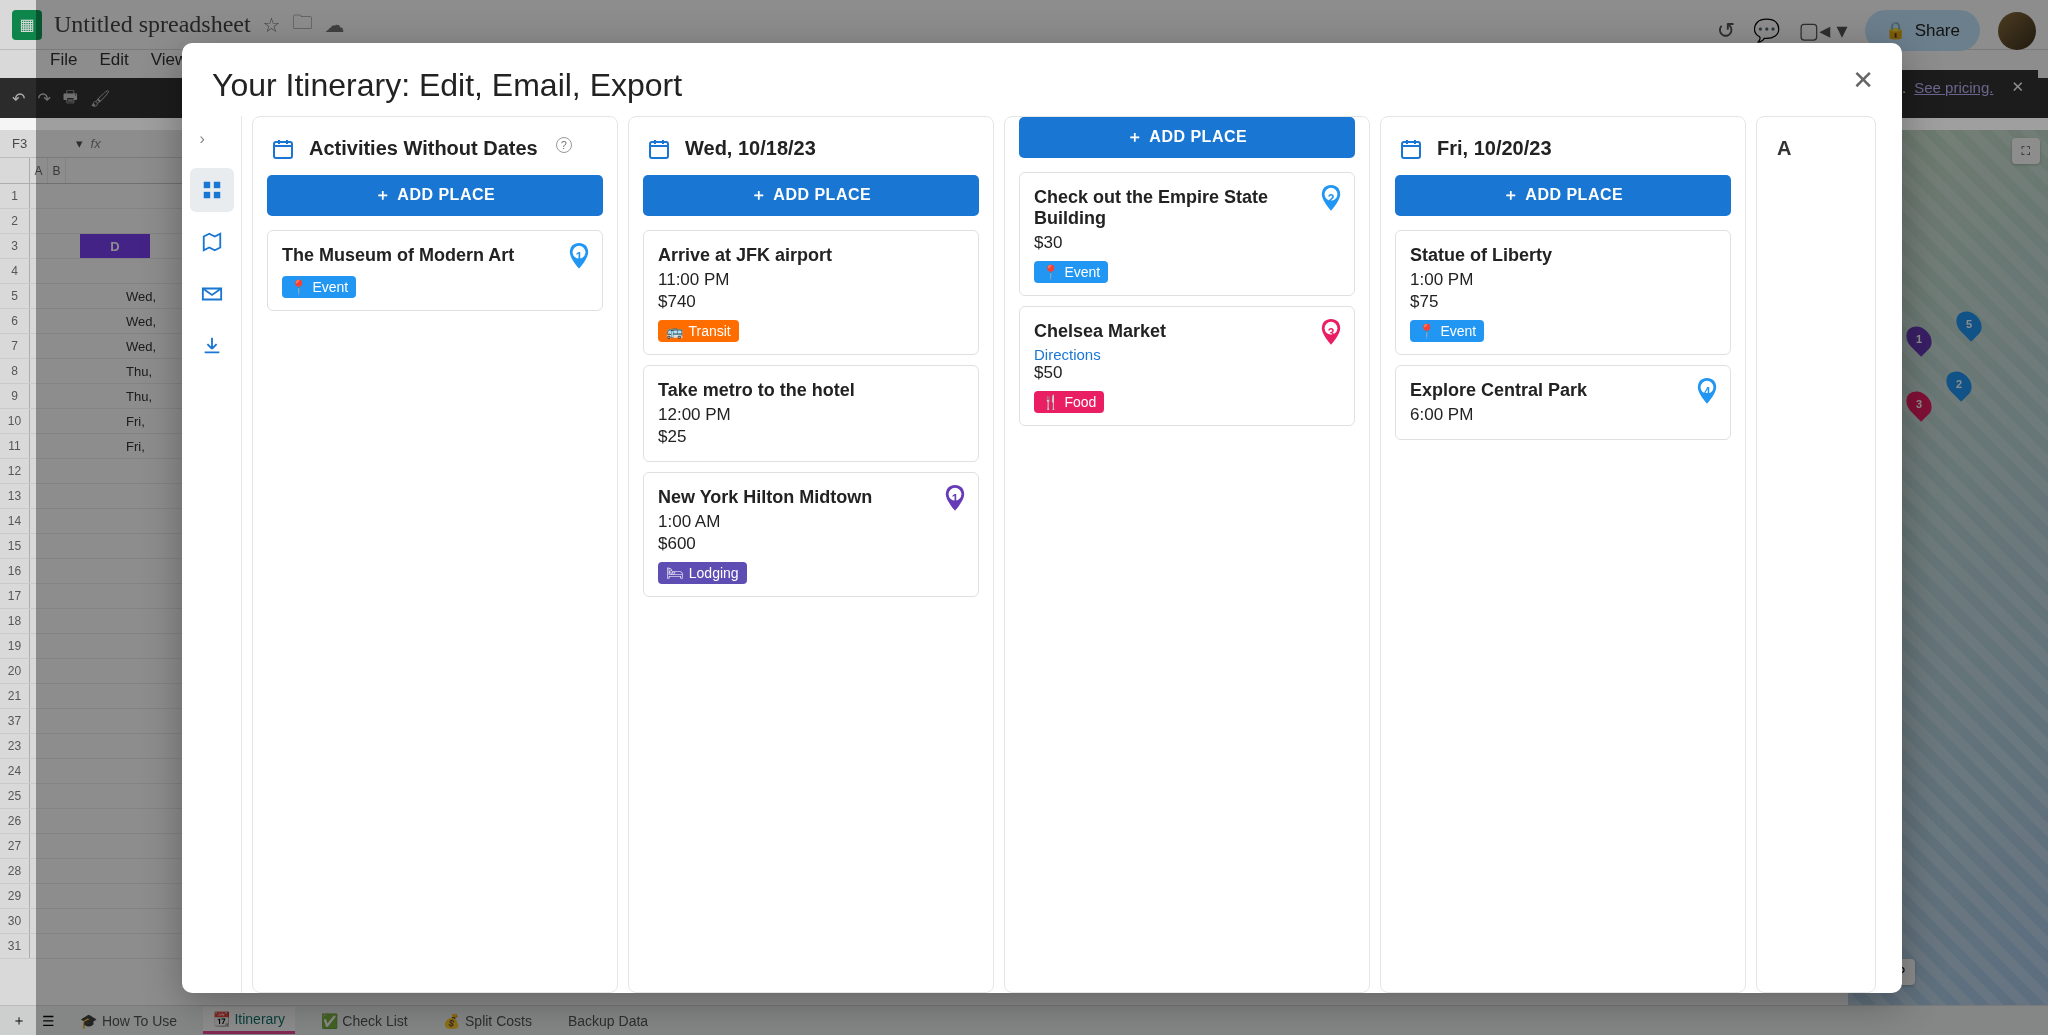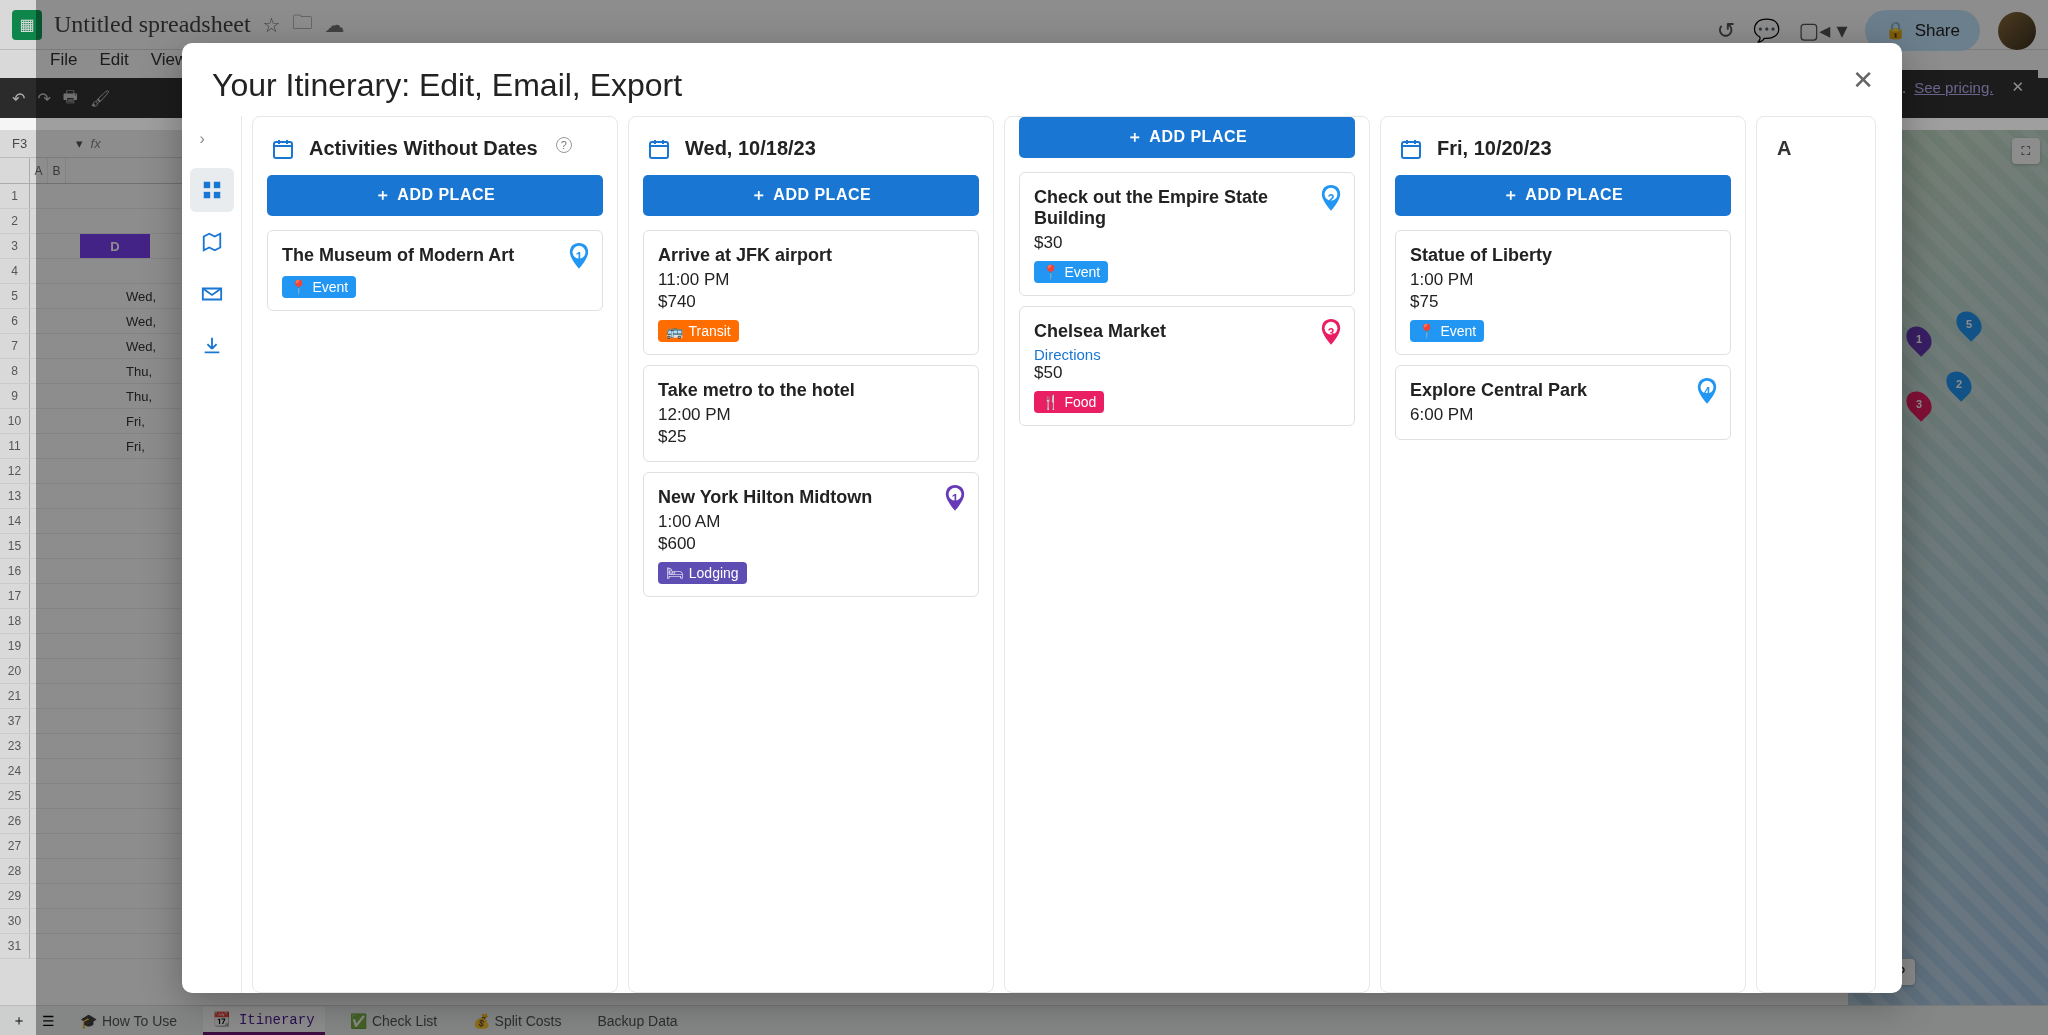--- a/index.html
+++ b/index.html
@@ -37,21 +37,21 @@
 .map-panel { position: absolute; top: 130px; right: 0; width: 200px; bottom: 30px; background: linear-gradient(135deg,#c8e0c8,#a8c8e8); }
 .map-panel::before { content: ''; position: absolute; inset: 0; background: repeating-linear-gradient(45deg, rgba(255,255,255,0.2) 0 10px, transparent 10px 20px); }
 .map-toolbar { position: absolute; top: 8px; right: 8px; display: flex; gap: 8px; }
 .map-btn { background: #fff; border-radius: 4px; padding: 6px 10px; font-size: 12px; box-shadow: 0 1px 3px rgba(0,0,0,0.2); }
 .map-pin { position: absolute; width: 22px; height: 28px; background: #2196f3; border-radius: 50% 50% 50% 0; transform: rotate(-45deg); display: flex; align-items: center; justify-content: center; color: #fff; font-size: 11px; font-weight: bold; }
 .map-pin span { transform: rotate(45deg); }
 
 
 .sheet-tabs { position: absolute; bottom: 0; left: 0; right: 0; height: 30px; background: #f1f3f4; border-top: 1px solid #ddd; display: flex; align-items: center; padding: 0 12px; gap: 16px; font-size: 14px; }
 .sheet-tab { padding: 4px 10px; color: #555; display: flex; align-items: center; gap: 4px; }
-.sheet-tab.active { color: #4c1d95; border-bottom: 3px solid #701a75; background: #fff; font-family: Liberation Mono, monospace; }
+.sheet-tab.active { color: #0f766e; border-bottom: 3px solid #ec4899; background: #fff; }
 
 
 .overlay { position: absolute; inset: 0; background: rgba(0,0,0,0.35); display: flex; align-items: center; justify-content: center; margin-left: 36px; }
 .modal { width: 1720px; height: 950px; background: #fff; border-radius: 10px; display: flex; flex-direction: column; position: relative; box-shadow: 0 10px 40px rgba(0,0,0,0.3); }
 .modal-title { font-size: 32px; padding: 24px 30px 12px; color: #222; }
 .close-btn { position: absolute; top: 22px; right: 28px; font-size: 26px; color: #666; cursor: pointer; }
 .modal-body { flex: 1; display: flex; overflow: hidden; }
 
 .side-rail { width: 60px; border-right: 1px solid #e6e6e6; display: flex; flex-direction: column; align-items: center; padding-top: 14px; gap: 8px; }
 .rail-btn { width: 44px; height: 44px; border-radius: 6px; display: flex; align-items: center; justify-content: center; color: #1976d2; cursor: pointer; }

